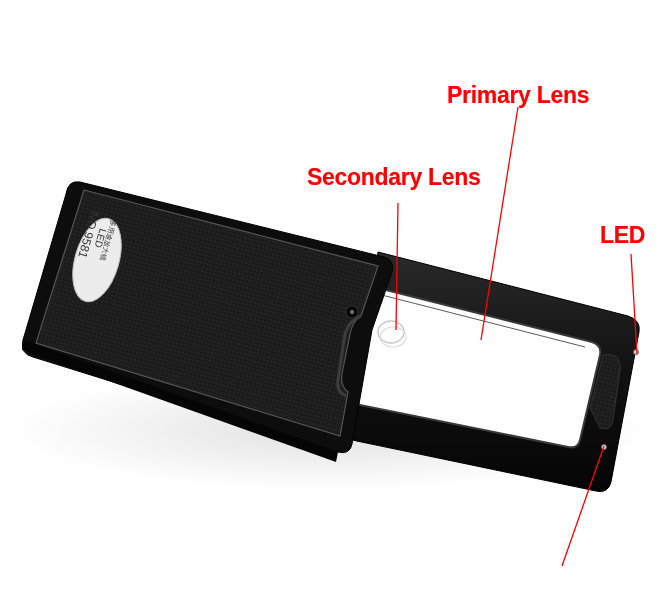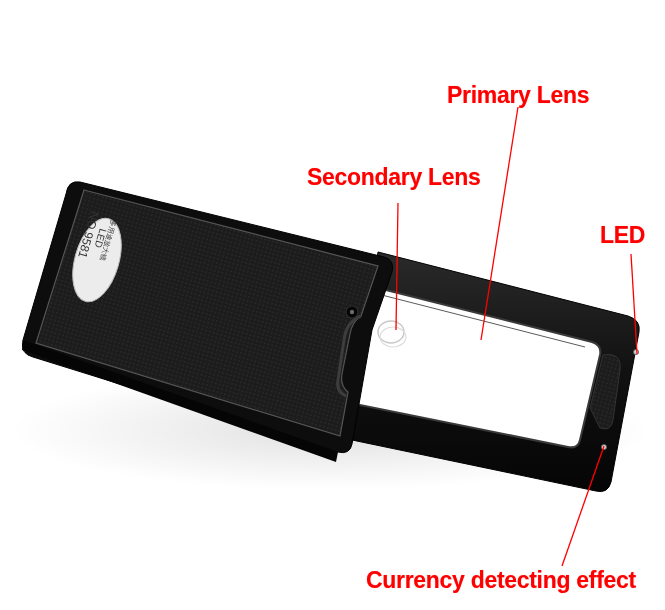--- a/index.html
+++ b/index.html
@@ -97,15 +97,14 @@
 
   <div class="badge-text" style="left:70px; top:222px; width:54px; transform: rotate(106deg);">
     <div style="font-size:7px;">多用途放大镜</div>
     <div>LED</div>
     <div style="font-size:12px;">NO 9581</div>
   </div>
 
   <div class="label lbl-primary">Primary Lens</div>
   <div class="label lbl-secondary">Secondary Lens</div>
   <div class="label lbl-led">LED</div>
-  <div class="label lbl-currency">Currency detecting effect</div>
 
 </div>
 
 </body></html>

